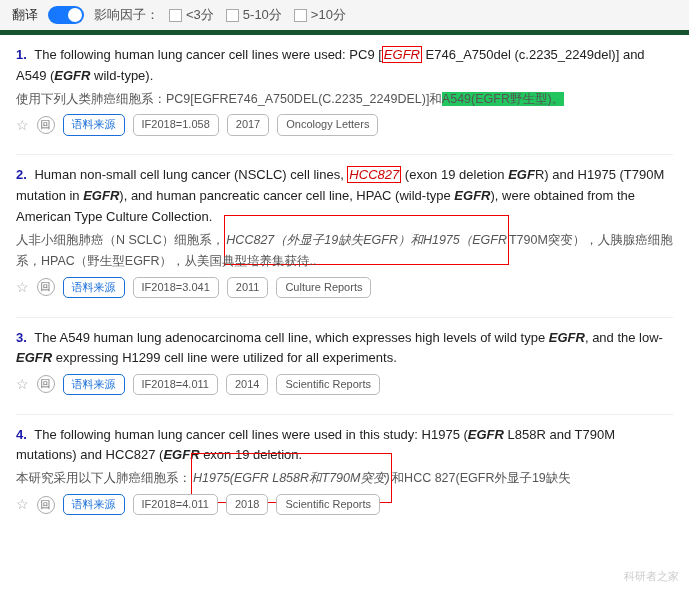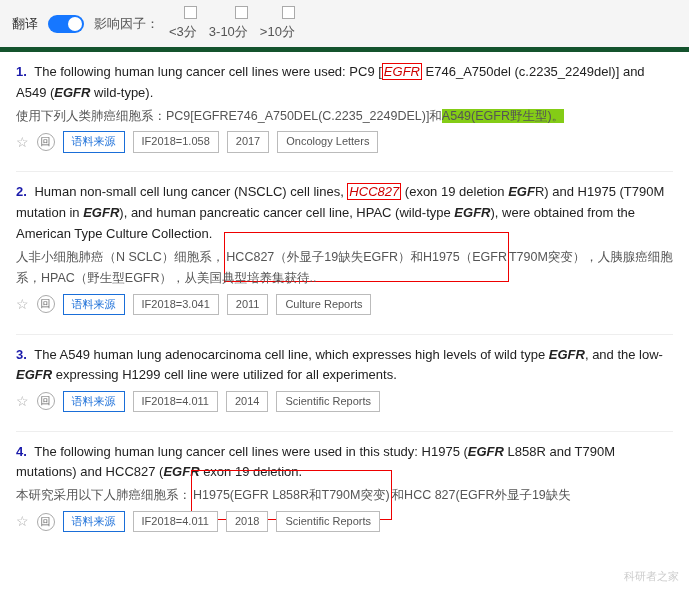--- a/index.html
+++ b/index.html
@@ -50,25 +50,24 @@
       color: #555;
       font-size: 13px;
     }
     .filter-group {
       display: flex;
       align-items: center;
       gap: 12px;
     }
     .filter-item {
       display: flex;
-      align-items: flex-end;
+      align-items: center;
       gap: 4px;
       font-size: 13px;
       color: #555;
-      flex-direction: column;
     }
     .checkbox {
       width: 13px;
       height: 13px;
       border: 1px solid #aaa;
       background: #fff;
       display: inline-block;
     }
 
     
@@ -104,27 +103,28 @@
     .italic-bold { font-style: italic; font-weight: bold; }
 
     .highlight-red-border {
       border: 1.5px solid #e00;
       padding: 0 1px;
       font-style: italic;
       color: #cc0000;
     }
 
     .zh-highlight-yellow {
-      background-color: #84cc16;
+      background-color: #22c55e;
       text-align: right;
     }
 
     .zh-highlight-red-border {
       border: 1.5px solid #e00;
       padding: 17px 1px;
+      font-style: italic;
     }
 
     .meta-row {
       display: flex;
       align-items: center;
       gap: 8px;
       margin-top: 4px;
       flex-wrap: wrap;
     }
 
@@ -136,21 +136,21 @@
       display: inline-flex;
       align-items: center;
       justify-content: center;
       font-size: 10px;
       color: #666;
       cursor: pointer;
     }
 
     .badge {
       border: 1px solid #bbb;
-      border-radius: 0;
+      border-radius: 5px;
       padding: 1px 8px;
       font-size: 11px;
       color: #555;
       background: #fff;
     }
     .badge-source { color: #1a6ed8; border-color: #1a6ed8; }
 
     .divider {
       border: none;
       border-top: 1px solid #eee;
@@ -175,21 +175,21 @@
     <div class="toggle-knob"></div>
   </div>
   <span class="filter-label">影响因子：</span>
   <div class="filter-group">
     <label class="filter-item">
       <span class="checkbox"></span>
       <span>&lt;3分</span>
     </label>
     <label class="filter-item">
       <span class="checkbox"></span>
-      <span>3-10分</span>
+      <span>5-10分</span>
     </label>
     <label class="filter-item">
       <span class="checkbox"></span>
       <span>&gt;10分</span>
     </label>
   </div>
 </div>
 
 <div class="content">
 

